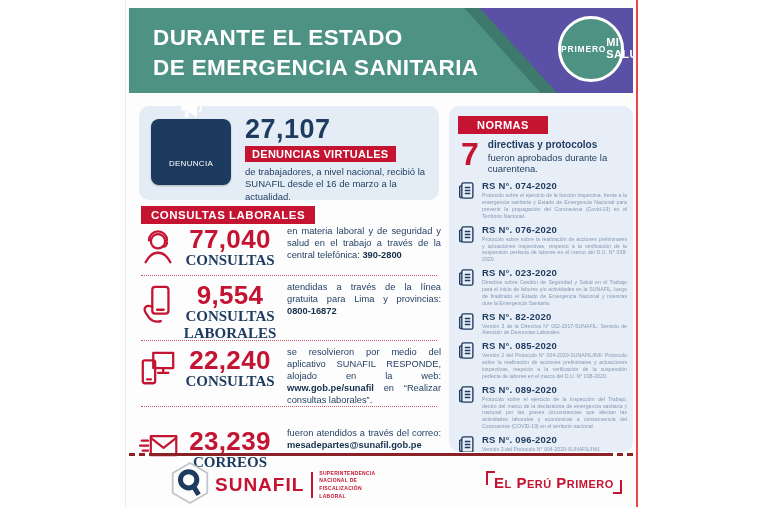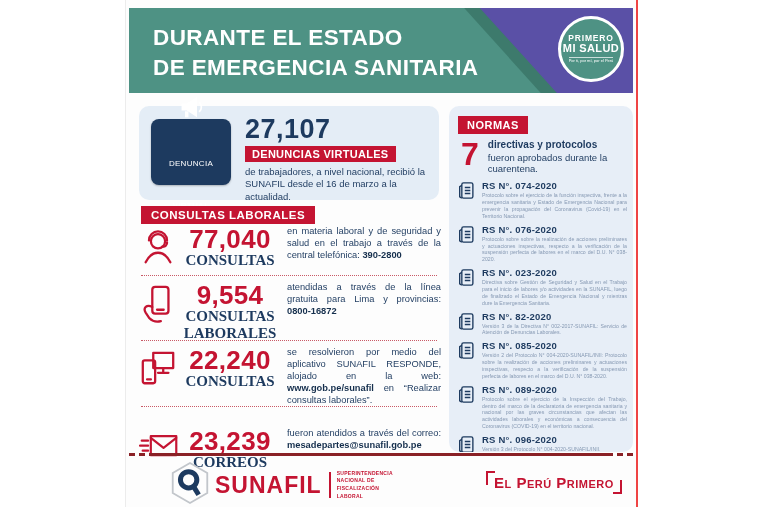--- a/index.html
+++ b/index.html
@@ -11,21 +11,21 @@
   
   .hdr{position:absolute;left:3px;top:8px;width:504px;height:85px;background:#4e9284;overflow:hidden;}
   .hdr-wedge{position:absolute;inset:0;background:#5a50a6;
              clip-path:polygon(68.8% 0,100% 0,100% 100%,84.1% 100%);}
   .hdr-stripe{position:absolute;inset:0;background:#3d7a6c;
               clip-path:polygon(66.5% 0,69.6% 0,84.9% 100%,81.7% 100%);}
   .hdr-title{position:absolute;left:24px;top:15px;color:#ffffff;font-weight:bold;
              font-size:22.5px;line-height:1.32;letter-spacing:.4px;}
   .badge{position:absolute;right:9px;top:8px;width:66px;height:66px;border-radius:50%;
          background:#4e9284;border:3px solid #fff;box-sizing:border-box;color:#fff;
-         display:flex;flex-direction:column;align-items:center;justify-content:center;line-height:1.05;}
+         display:flex;flex-direction:row;align-items:center;line-height:1.05;}
   .badge .b1{font-size:8.5px;letter-spacing:.8px;font-weight:bold;}
   .badge .b2{font-size:11px;font-weight:bold;letter-spacing:.4px;}
   .badge .b3{font-size:4px;margin-top:2px;border-top:1px solid rgba(255,255,255,.7);padding-top:1.5px;}
 
   
   .den-card{position:absolute;left:13px;top:106px;width:300px;height:94px;
             background:#e4edf6;border-radius:10px;}
   .dv-box{position:absolute;left:12px;top:13px;width:80px;height:66px;background:#1d3a5f;
           border-radius:8px;color:#fff;display:flex;flex-direction:column;align-items:center;
           justify-content:center;box-shadow:0 1px 2px rgba(0,0,0,.25);gap:33px;}
@@ -46,38 +46,38 @@
   .stat-num .val{font-size:26px;font-weight:bold;color:#c41432;letter-spacing:.3px;line-height:1;}
   .stat-num .lbl{font-size:15px;font-weight:bold;color:#1d3a5f;margin-top:0;line-height:1.15;font-family:Liberation Serif, serif;}
   .stat-desc{flex:1;font-size:9.3px;line-height:1.28;color:#1d3a5f;text-align:justify;margin-left:6px;}
   .stat-desc b{color:#152f4d;}
   .dotline{position:absolute;left:15px;width:296px;border-top:1.6px dotted #c95a67;}
 
   
   .panel{position:absolute;left:323px;top:106px;width:184px;height:346px;background:#e7eef7;
          border-radius:10px;overflow:hidden;}
   .normas-banner{display:inline-block;margin:10px 0 0 9px;background:#c41432;color:#fff;
-                 font-weight:bold;font-size:11px;padding:3px 9px;letter-spacing:.5px;}
+                 font-weight:bold;font-size:11px;padding:3px 19px;letter-spacing:.5px;}
   .count-row{display:flex;margin:5px 0 5px 12px;}
   .big7{font-size:32px;font-weight:bold;color:#c41432;line-height:.95;}
   .count-text{margin-left:9px;width:128px;font-size:9.5px;color:#1d3a5f;line-height:1.25;}
   .count-text b{font-size:10px;}
   .norma-item{display:flex;margin:4px 6px 3px 9px;}
   .norma-item .nicon{flex:none;width:19px;margin-top:1px;}
   .norma-item .nbody{margin-left:5px;width:148px;}
   .norma-item .ntitle{font-size:9.5px;font-weight:bold;color:#1d3a5f;letter-spacing:.2px;}
   .norma-item .ndesc{font-size:5.2px;color:#8699b3;line-height:1.32;margin-top:1px;text-align:justify;}
 
   
   .bline{position:absolute;top:453px;left:3px;width:504px;display:flex;align-items:center;}
   .bline .dash{width:6px;height:2.5px;background:#8a2126;margin-right:4px;}
   .bline .solid{flex:1;height:2.5px;background:#8a2126;margin-right:4px;}
   .bline .dash:last-child{margin-right:0;}
   .logo{position:absolute;left:44px;top:461px;display:flex;align-items:center;}
-  .wordmark{font-size:23px;font-weight:bold;color:#c41432;letter-spacing:1px;margin-left:5px;}
+  .wordmark{font-size:19px;font-weight:bold;color:#c41432;letter-spacing:1px;margin-left:5px;}
   .logo-divider{width:2px;height:26px;background:#c41432;margin:0 6px 0 7px;}
   .logo-sub{width:66px;font-size:5px;font-weight:bold;color:#c41432;text-transform:uppercase;
             line-height:1.55;letter-spacing:.3px;}
   .slogan{position:absolute;left:360px;top:471px;color:#c41432;font-weight:bold;
           font-size:15px;font-variant:small-caps;letter-spacing:.5px;padding:3px 8px;}
   .slogan::before{content:"";position:absolute;left:0;top:0;width:7px;height:12px;
                   border-left:2px solid #c41432;border-top:2px solid #c41432;}
   .slogan::after{content:"";position:absolute;right:0;bottom:0;width:7px;height:12px;
                  border-right:2px solid #c41432;border-bottom:2px solid #c41432;}
 </style>

